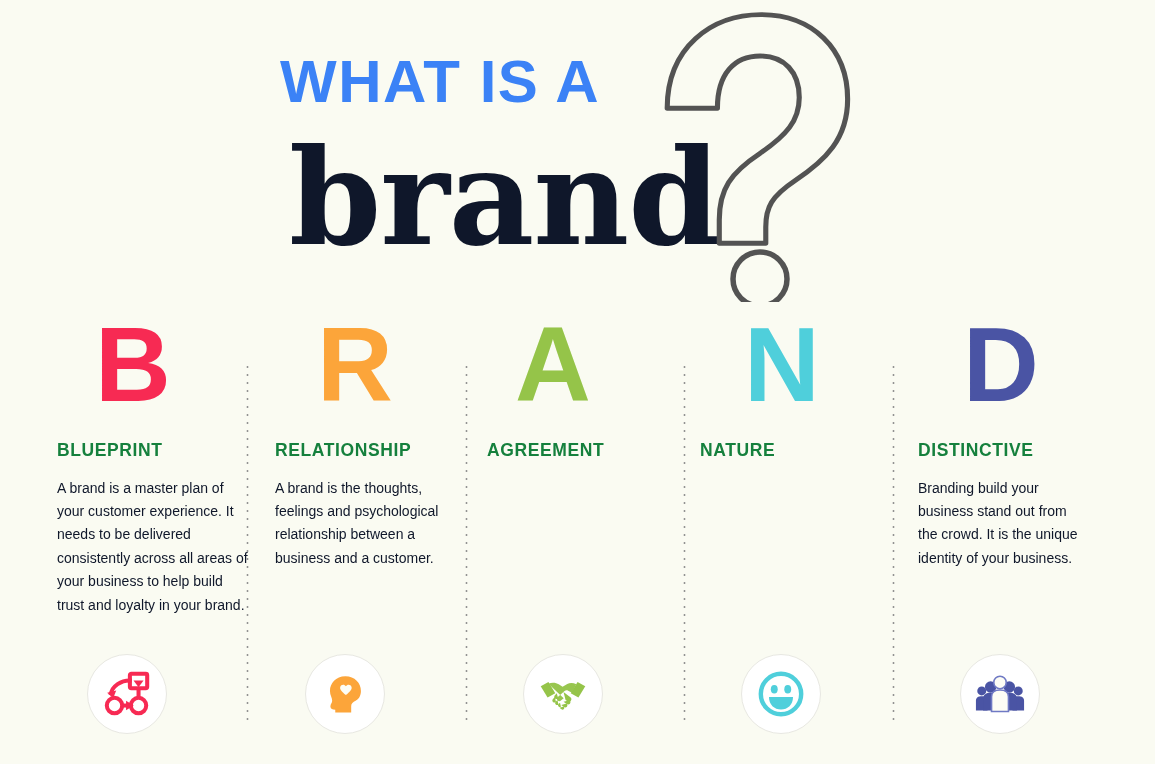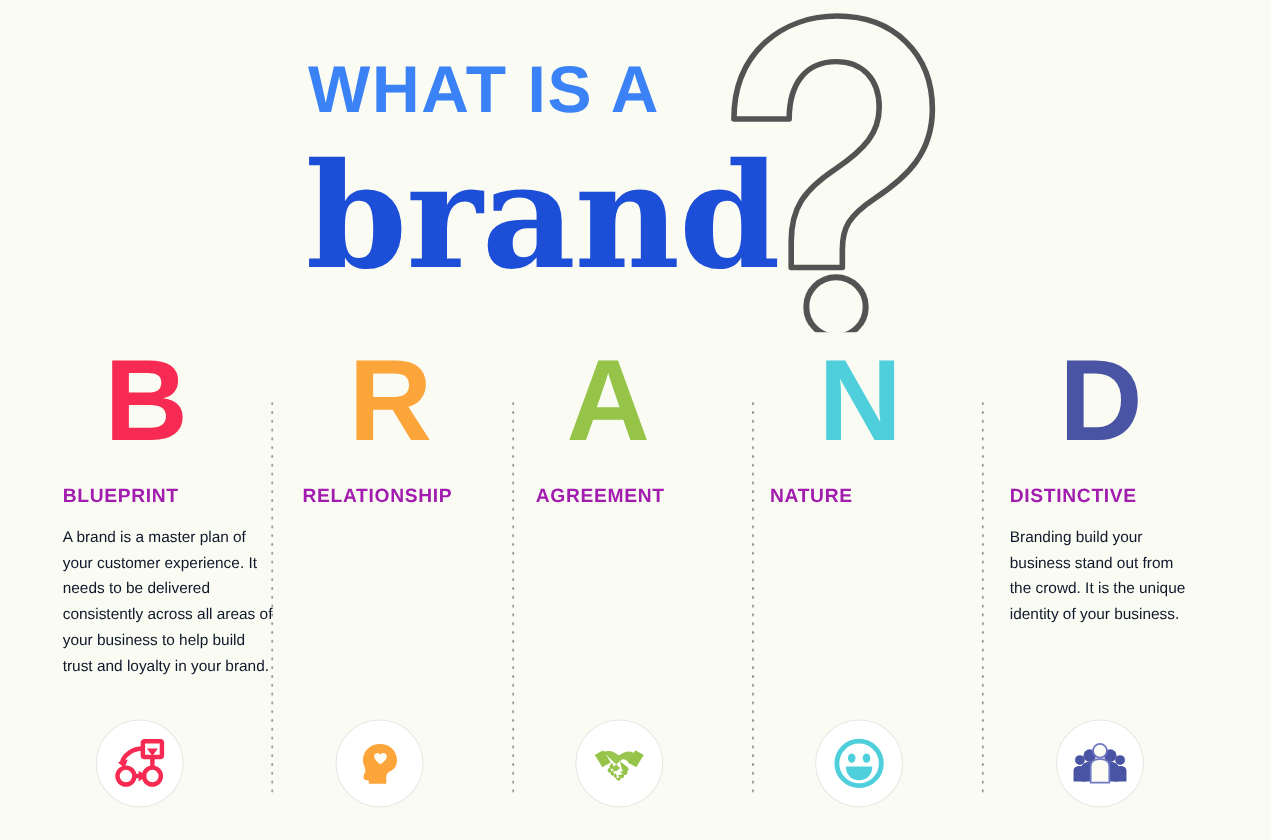--- a/index.html
+++ b/index.html
@@ -19,26 +19,26 @@
 
   .title-line1{
     position:absolute;left:2px;top:12px;
     font-size:60px;font-weight:bold;
     letter-spacing:1.5px;
     color:#3b82f6;
     line-height:1;
     font-family:Liberation Sans, sans-serif;
   }
   .title-line2{
-    position:absolute;left:0px;top:92px;
+    position:absolute;left:11px;top:92px;
     font-family:"DejaVu Serif", serif;
     font-weight:bold;
     font-size:132px;
     letter-spacing:-1px;
-    color:#1d4ed8;
+    color:#0f172a;
     line-height:1;
   }
   .qmark{position:absolute;left:370px;top:-38px;width:230px;height:300px;}
 
   
   .columns{position:absolute;left:0;top:312px;width:1155px;height:452px;}
   .col{position:absolute;top:0;width:190px;}
   .col-0{left:57px;width:192px;}
   .col-1{left:275px;width:192px;}
   .col-2{left:487px;width:165px;}
@@ -57,21 +57,21 @@
   }
   .col-0 .big-letter{padding-left:38px;}
   .col-1 .big-letter{padding-left:42px;}
   .col-2 .big-letter{padding-left:28px;}
   .col-3 .big-letter{padding-left:44px;}
   .col-4 .big-letter{padding-left:45px;}
 
   .col-heading{
     font-size:17.5px;
     font-weight:bold;
-    color:#a21caf;
+    color:#15803d;
     letter-spacing:0.6px;
     margin-top:34px;
     line-height:1;
     white-space:nowrap;
   }
   .col-body{
     font-size:14px;
     color:#0f172a;
     line-height:23.4px;
     margin-top:17px;
@@ -126,20 +126,21 @@
 
     <div class="col col-0">
       <div class="big-letter" style="color:#f72a53">B</div>
       <div class="col-heading">BLUEPRINT</div>
       <div class="col-body">A brand is a master plan of your customer experience. It needs to be delivered consistently across all areas of your business to help build trust and loyalty in your brand.</div>
     </div>
 
     <div class="col col-1">
       <div class="big-letter" style="color:#fca53a">R</div>
       <div class="col-heading">RELATIONSHIP</div>
+      <div class="col-body">A brand is the thoughts, feelings and psychological relationship between a business and a customer.</div>
     </div>
 
     <div class="col col-2">
       <div class="big-letter" style="color:#95c449">A</div>
       <div class="col-heading">AGREEMENT</div>
     </div>
 
     <div class="col col-3">
       <div class="big-letter" style="color:#4fcfdb">N</div>
       <div class="col-heading">NATURE</div>

